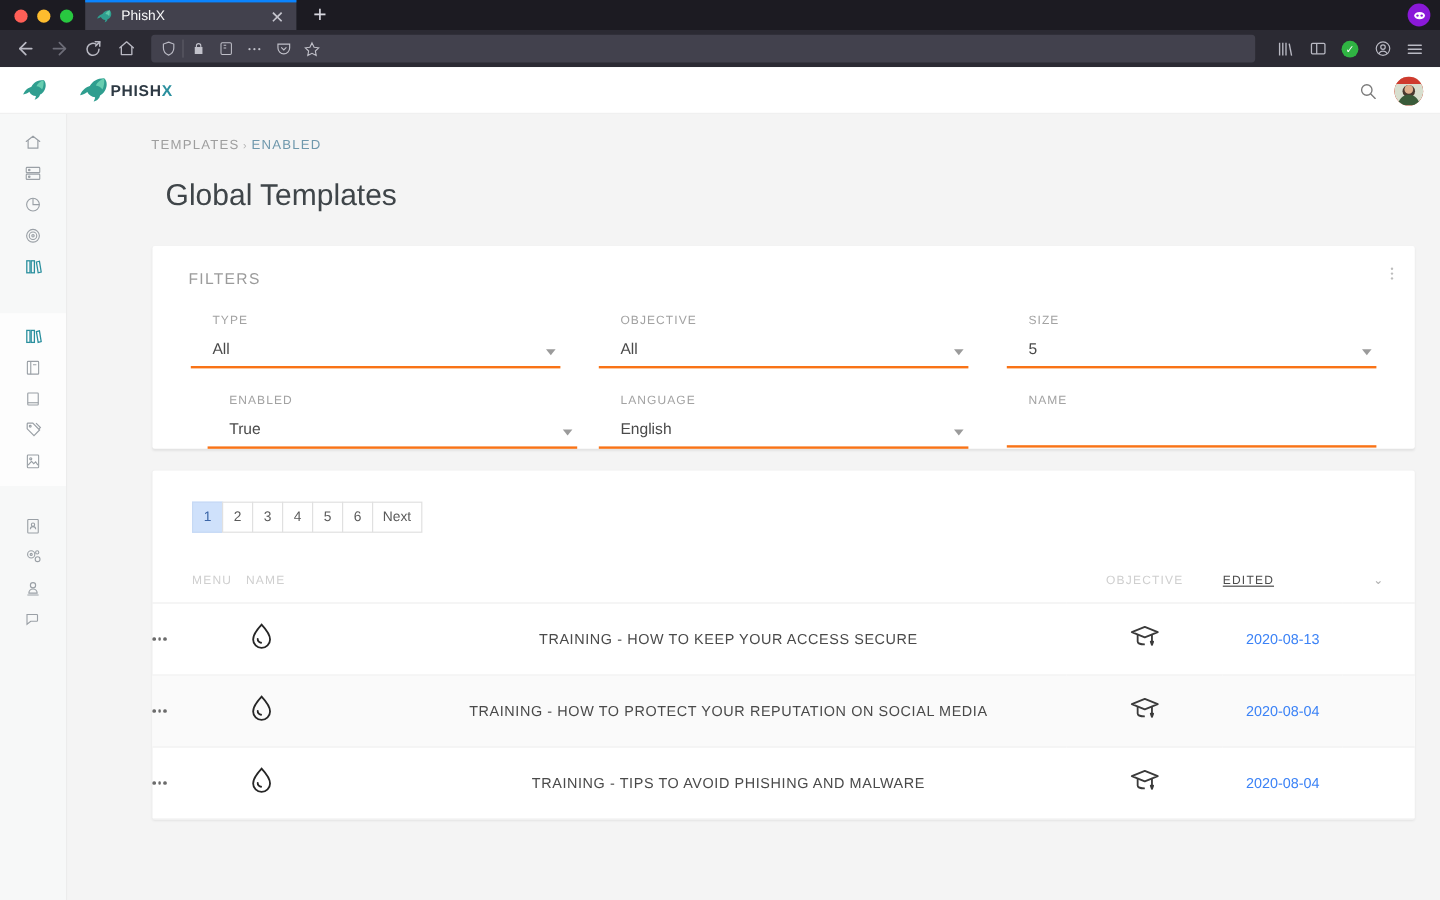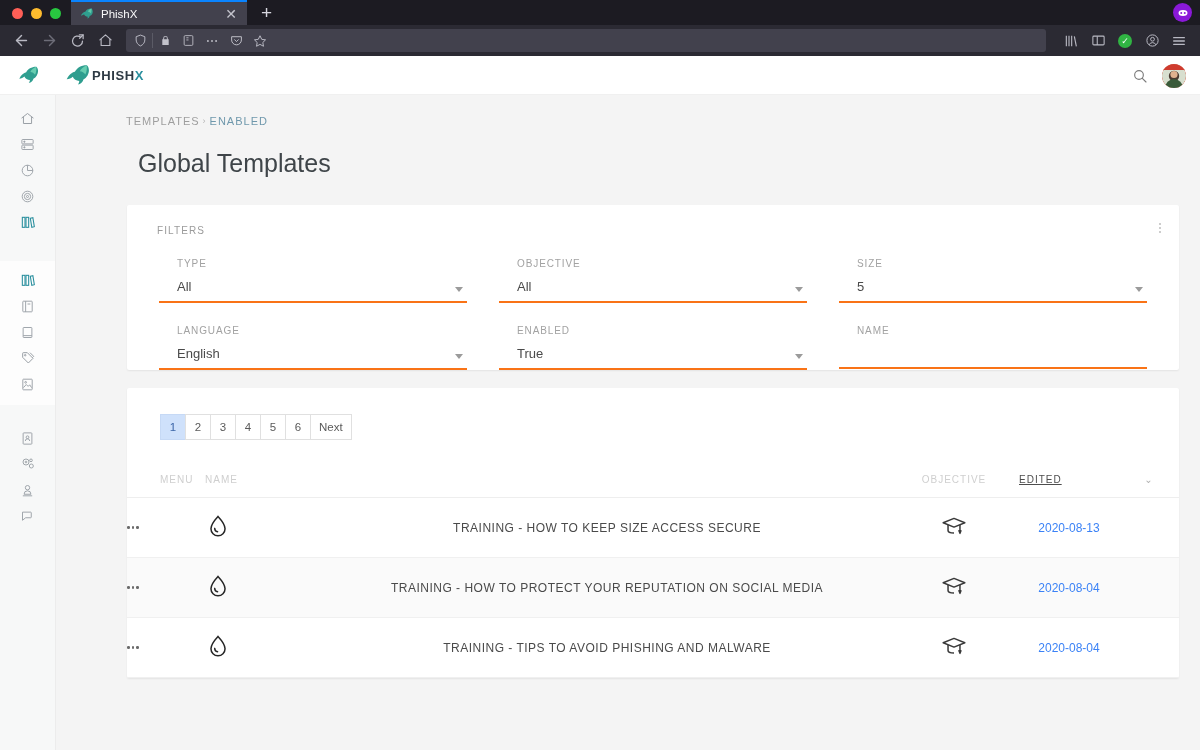--- a/index.html
+++ b/index.html
@@ -128,21 +128,21 @@
     padding: 22px 0 0 82px; font-size: 25px; color: #3f4549; font-weight: 400;
   }
 
   .card {
     background: #fff; margin: 27px 21px 0 71px;
     border-radius: 2px; box-shadow: 0 1px 2px rgba(0,0,0,.07);
     position: relative;
   }
 
   .filters-label {
-    padding: 20px 0 0 30px; font-size: 10px;
+    padding: 20px 0 0 30px; font-size: 13px;
     letter-spacing: 1.1px; color: #9b9b9b;
   }
   .kebab-v {
     position: absolute; right: 18px; top: 18px;
     display: flex; flex-direction: column; gap: 2px; align-items: center;
   }
   .kebab-v i { width: 2px; height: 2px; background: #bdbdbd; border-radius: 50%; display: block; }
 
   .filter-row { display: flex; padding: 0 32px; gap: 0; }
   .field { flex: 1; padding: 22px 18px 0 0; position: relative; }
@@ -526,28 +526,28 @@
             <span class="caret"></span>
           </div>
           <div class="field f3">
             <div class="field-label">SIZE</div>
             <div class="field-value">5</div>
             <span class="caret"></span>
           </div>
         </div>
 
         <div class="filter-row">
+          <div class="field f2">
+            <div class="field-label">ENABLED</div>
+            <div class="field-value">True</div>
+            <span class="caret"></span>
+          </div>
           <div class="field f1">
             <div class="field-label">LANGUAGE</div>
             <div class="field-value">English</div>
-            <span class="caret"></span>
-          </div>
-          <div class="field f2">
-            <div class="field-label">ENABLED</div>
-            <div class="field-value">True</div>
             <span class="caret"></span>
           </div>
           <div class="field f3">
             <div class="field-label">NAME</div>
             <div class="field-value"></div>
           </div>
         </div>
 
       </div>
 
@@ -585,21 +585,21 @@
                   </span>
               </td>
               <td class="cell-icon">
                 <span style="display:inline-block;color:#262626;">
                   <svg width="26" height="26" viewBox="0 0 24 24" fill="none" stroke="currentColor" stroke-width="1.4">
                       <path d="M12 3.2C12 3.2 5.5 10.2 5.5 14.6a6.5 6.5 0 0 0 13 0C18.5 10.2 12 3.2 12 3.2z"></path>
                       <path d="M9 14.2a3 3 0 0 0 2.6 3" stroke-linecap="round"></path>
                     </svg>
                 </span>
               </td>
-              <td class="cell-name">TRAINING - HOW TO KEEP SIZE ACCESS SECURE</td>
+              <td class="cell-name">TRAINING - HOW TO KEEP YOUR ACCESS SECURE</td>
               <td class="cell-obj">
                 <span style="display:inline-block;color:#3a3a3a;">
                   <svg width="26" height="26" viewBox="0 0 24 24" fill="none" stroke="currentColor" stroke-width="1.4" stroke-linejoin="round">
                       <path d="M2 9l10-4 10 4-10 4z"></path>
                       <path d="M6.5 11v5.2c0 1.3 2.5 2.3 5.5 2.3"></path>
                       <path d="M17.5 11v5"></path>
                       <path d="M16.6 16.3h1.8l-.9 2.5z"></path>
                     </svg>
                 </span>
               </td>

